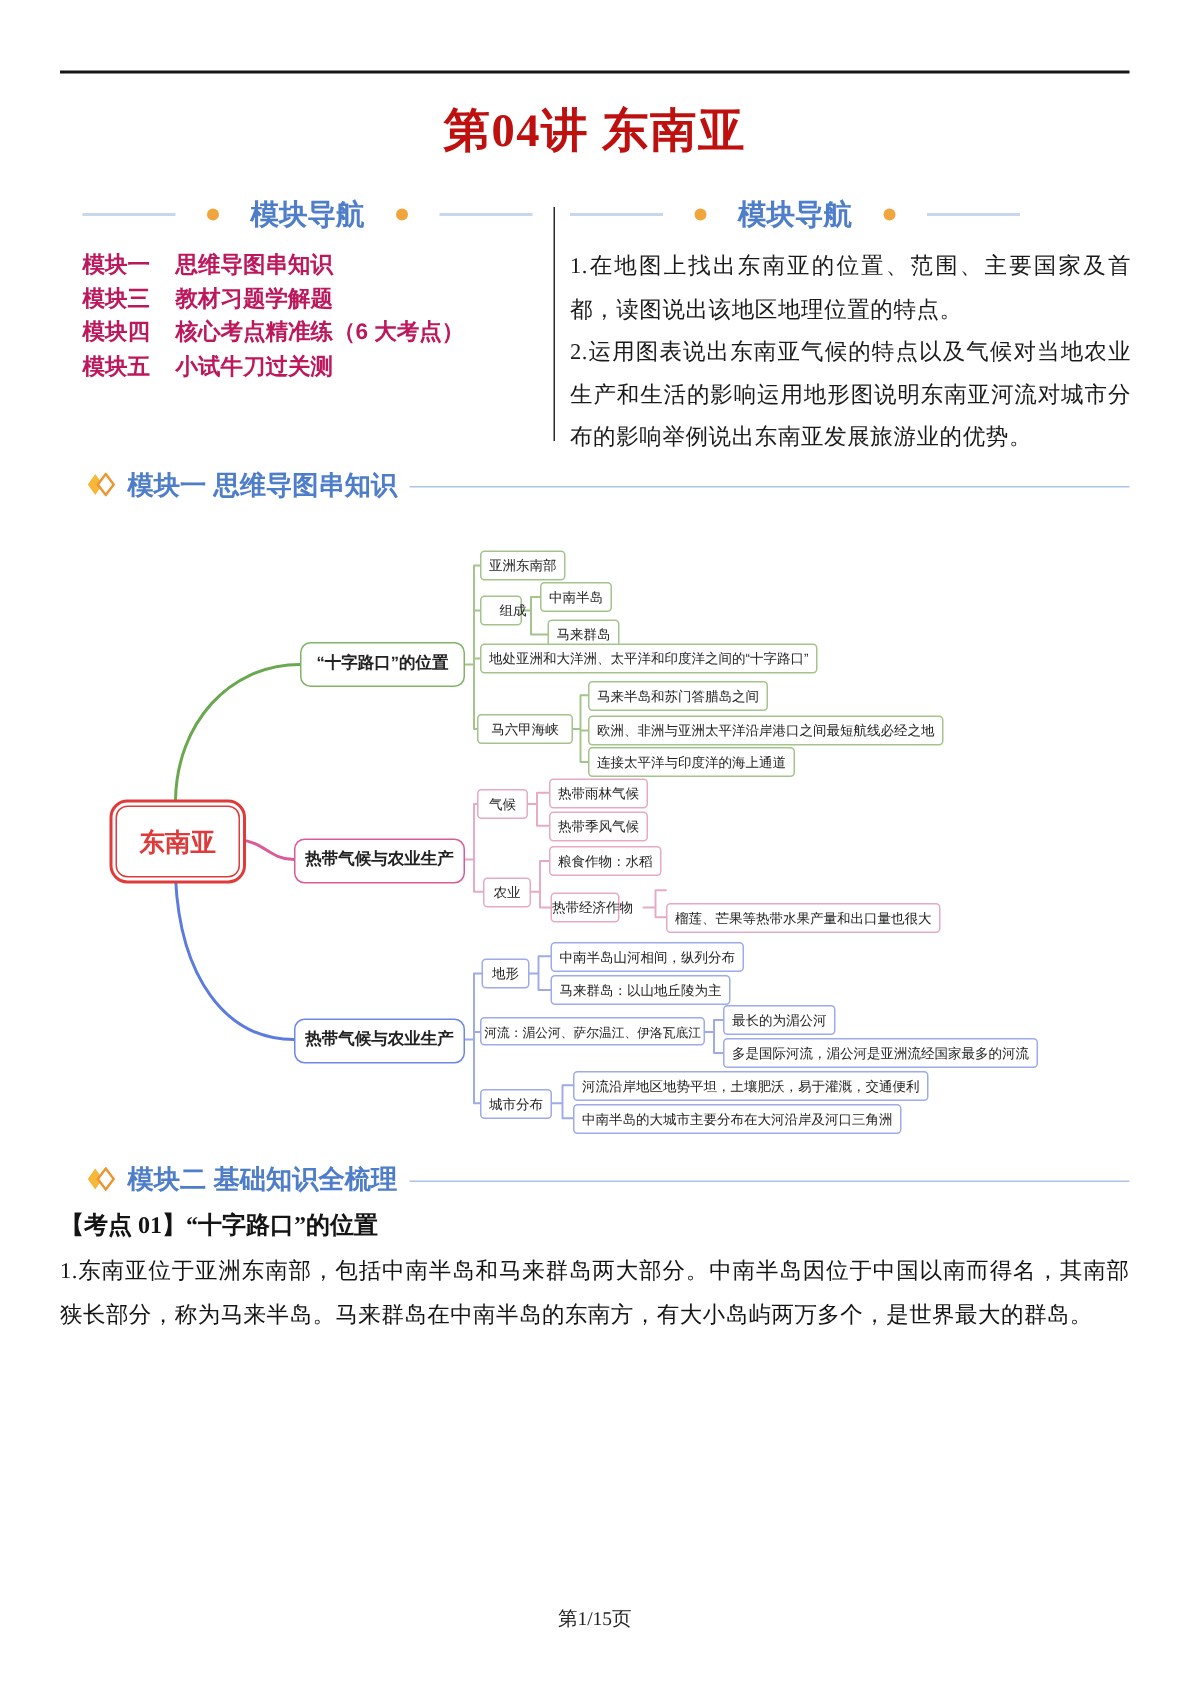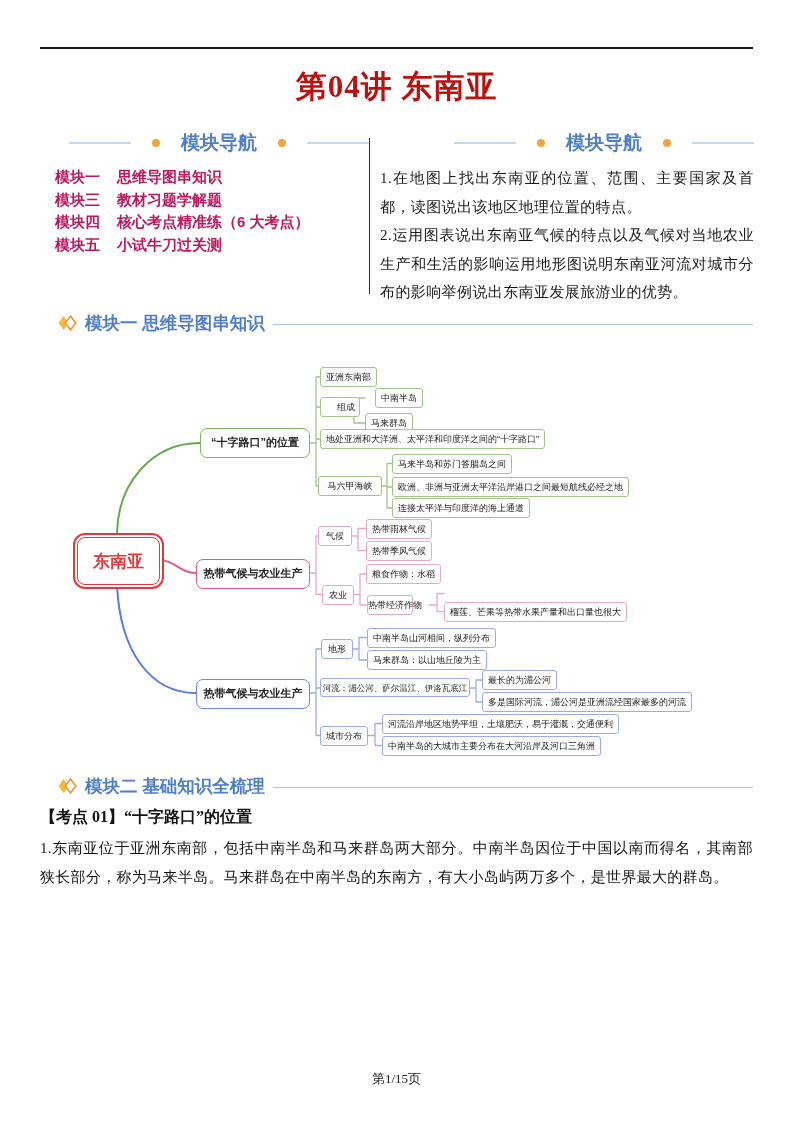--- a/index.html
+++ b/index.html
@@ -17,21 +17,21 @@
     font-family:Liberation Serif, serif;
     font-size:31px; font-weight:bold; color:#bf1010; letter-spacing:1px;
   }
 
   
   .col-left  { left:55px;  top:130px; width:314px; }
   .col-right { left:380px; top:130px; width:374px; }
   .v-divider { left:369px; top:138px; height:156px; border-left:1.6px solid #2a2a2a; }
 
   .fancy-head {
-    display:flex; align-items:center; justify-content:flex-end; gap:21px;
+    display:flex; align-items:center; justify-content:flex-start; gap:21px;
     font-family:Liberation Mono, monospace;
     font-size:19px; font-weight:bold; color:#4e7dc9; margin-bottom:8px;
   }
   .fancy-head .hline { width:62px; border-top:2px solid #c7d7ee; }
   .fancy-head .dot { width:8px; height:8px; border-radius:50%; background:#f0a63c; }
 
   .nav-list { margin-top:10px; }
   .nav-row {
     display:flex; font-family:"Liberation Sans", sans-serif;
     font-size:15px; font-weight:bold; color:#be185d; line-height:22.5px;
@@ -176,22 +176,22 @@
                M308,380.5 H315 M315,368.5 V390.5 M315,368.5 H322 M315,390.5 H322" stroke="#9dabe9" stroke-width="1.3"></path>
     </svg>
 
     <div class="mm-root">东南亚</div>
 
     <div class="mm-node mm-branch branch-g" style="left:140px;top:73px;width:110px;">“十字路口”的位置</div>
     <div class="mm-node mm-branch branch-p" style="left:136px;top:204px;width:114px;">热带气候与农业生产</div>
     <div class="mm-node mm-branch branch-b" style="left:136px;top:324px;width:114px;">热带气候与农业生产</div>
 
     <div class="mm-node g" style="left:260px;top:12px;">亚洲东南部</div>
-    <div class="mm-node g ctr" style="left:260px;top:42px;width:40px;padding-left:12px;padding-right:0;">组成</div>
-    <div class="mm-node g" style="left:315px;top:33px;font-family:Liberation Serif, serif;">中南半岛</div>
+    <div class="mm-node g ctr" style="left:260px;top:42px;width:28px;padding-left:12px;padding-right:0;">组成</div>
+    <div class="mm-node g" style="left:300px;top:33px;font-family:Liberation Serif, serif;">中南半岛</div>
     <div class="mm-node g" style="left:305px;top:58px;">马来群岛</div>
     <div class="mm-node g" style="left:260px;top:74px;">地处亚洲和大洋洲、太平洋和印度洋之间的“十字路口”</div>
     <div class="mm-node g ctr" style="left:258px;top:121px;width:64px;padding-left:0;padding-right:0;">马六甲海峡</div>
     <div class="mm-node g" style="left:332px;top:99px;">马来半岛和苏门答腊岛之间</div>
     <div class="mm-node g" style="left:332px;top:122px;">欧洲、非洲与亚洲太平洋沿岸港口之间最短航线必经之地</div>
     <div class="mm-node g" style="left:332px;top:143px;">连接太平洋与印度洋的海上通道</div>
 
     <div class="mm-node p ctr" style="left:258px;top:171px;width:34px;padding-left:0;padding-right:0;">气候</div>
     <div class="mm-node p" style="left:306px;top:164px;">热带雨林气候</div>
     <div class="mm-node p" style="left:306px;top:186px;">热带季风气候</div>

